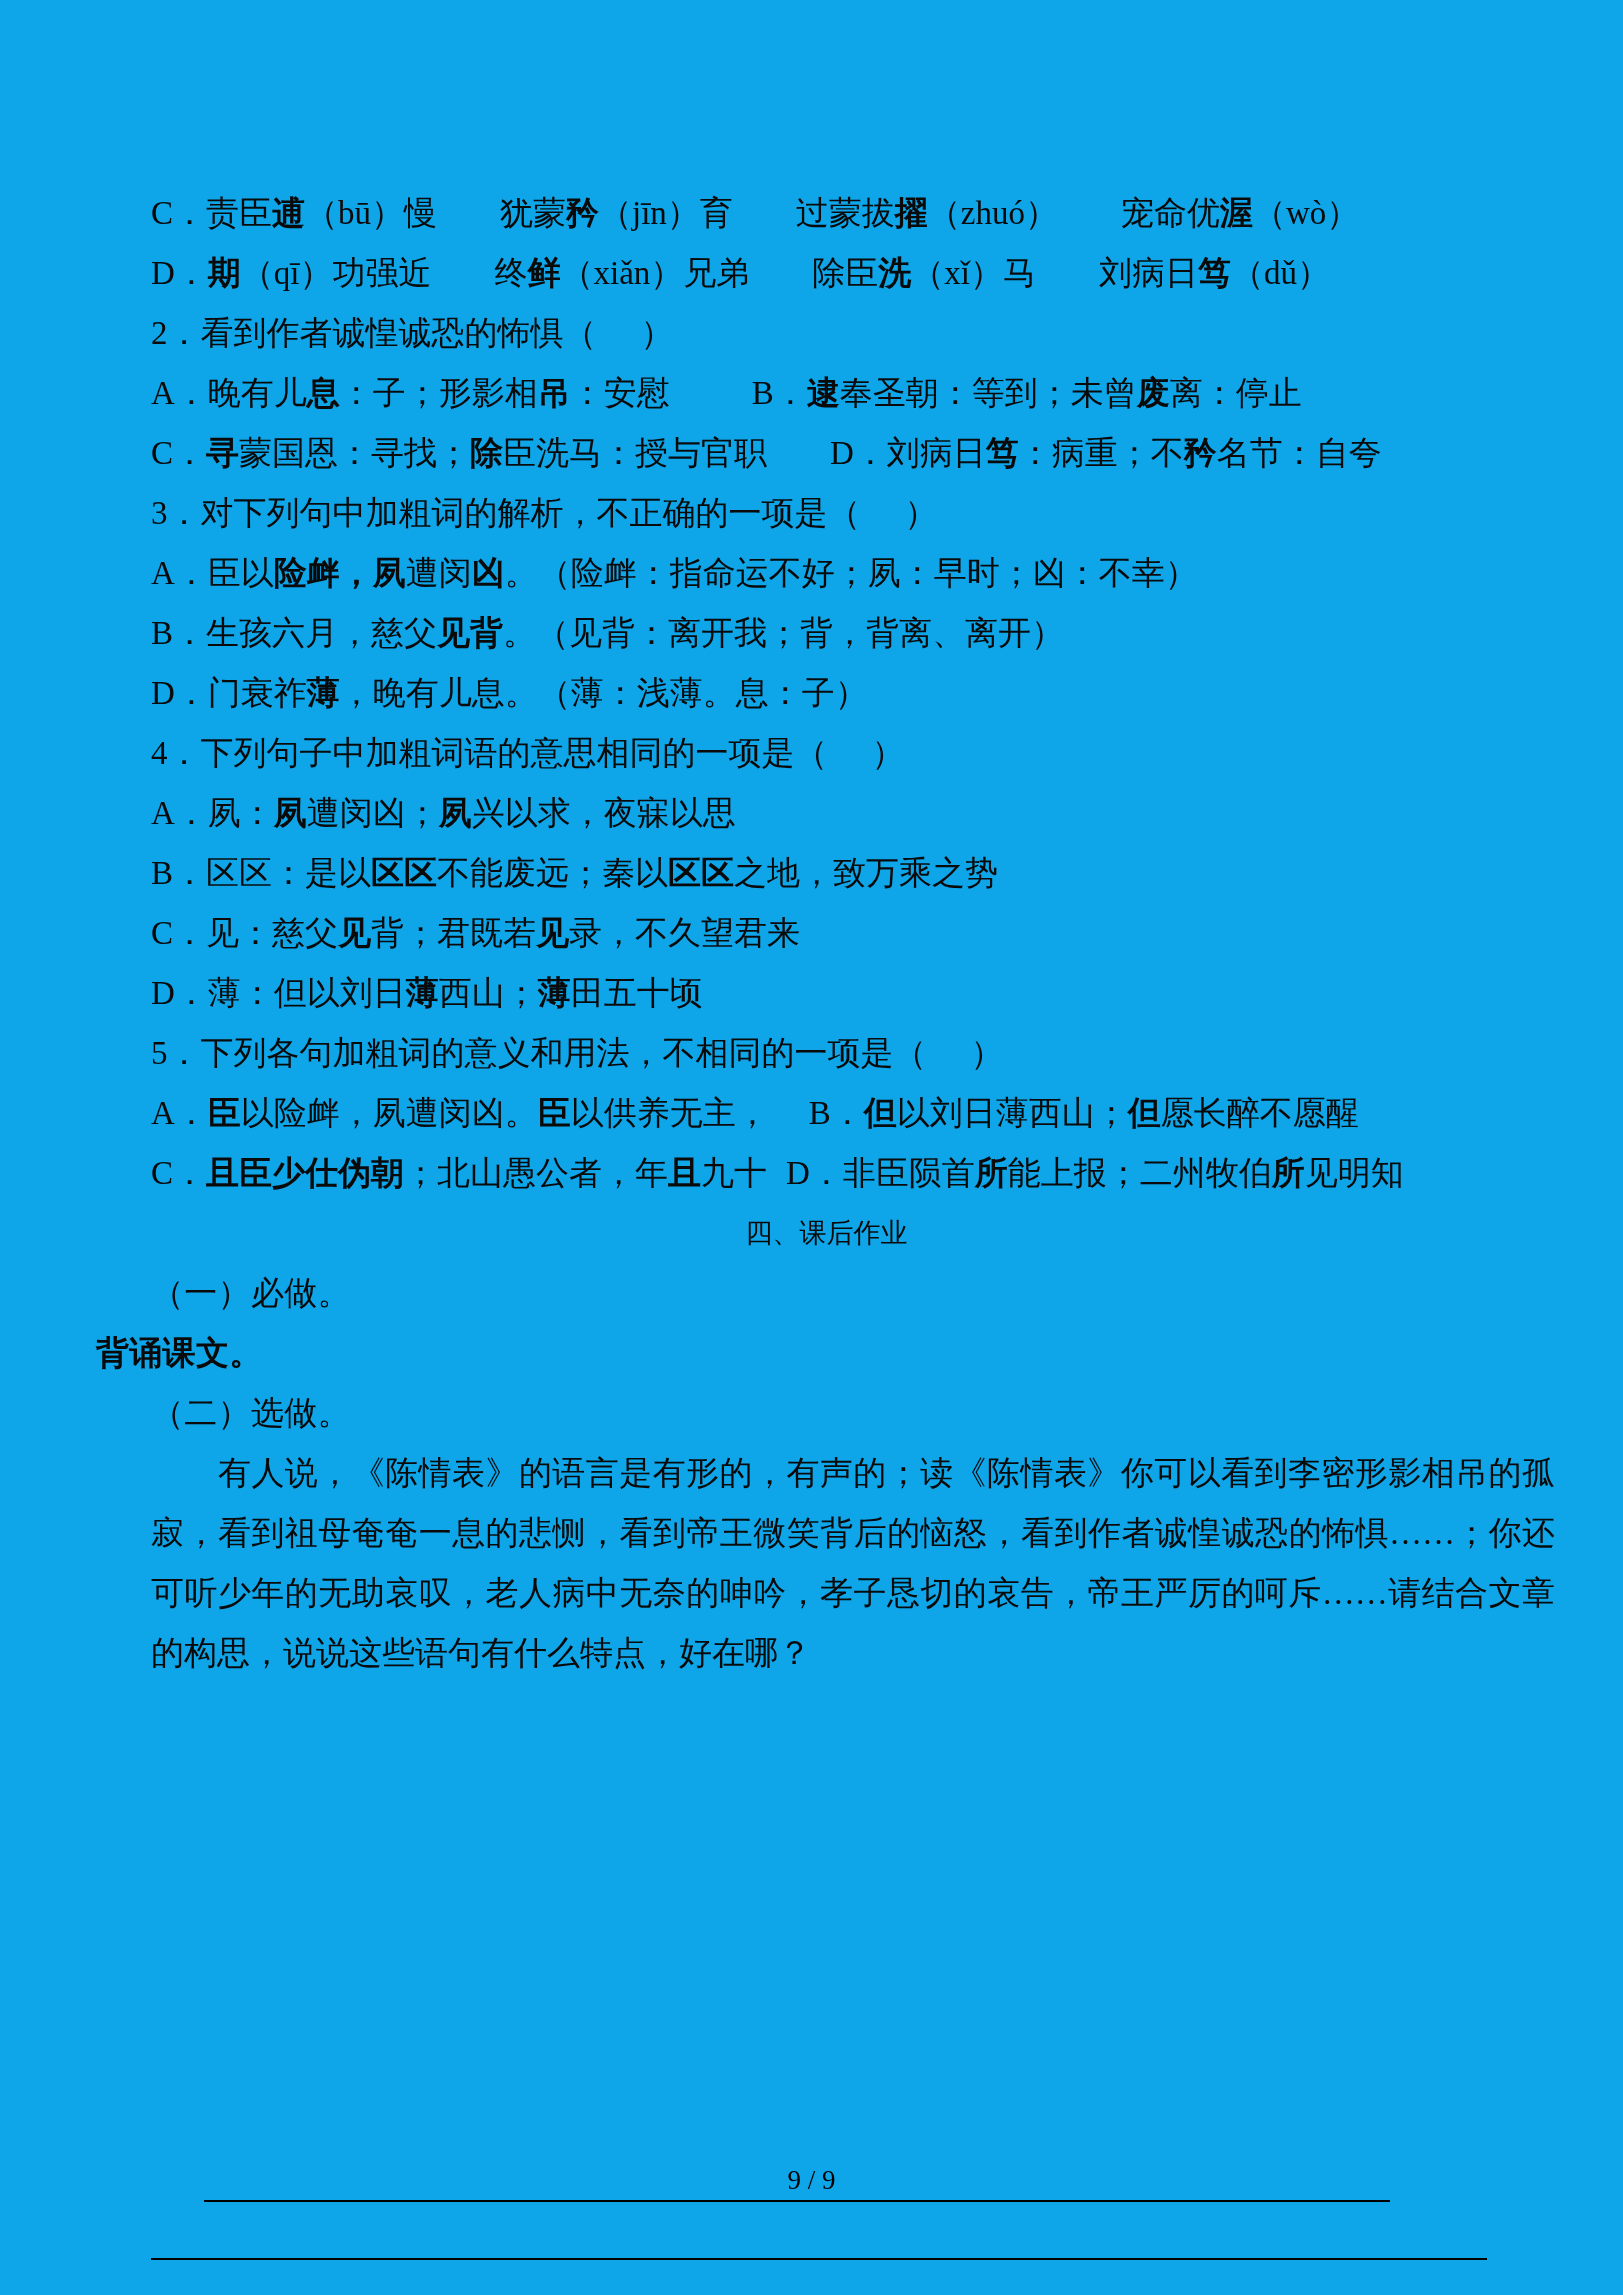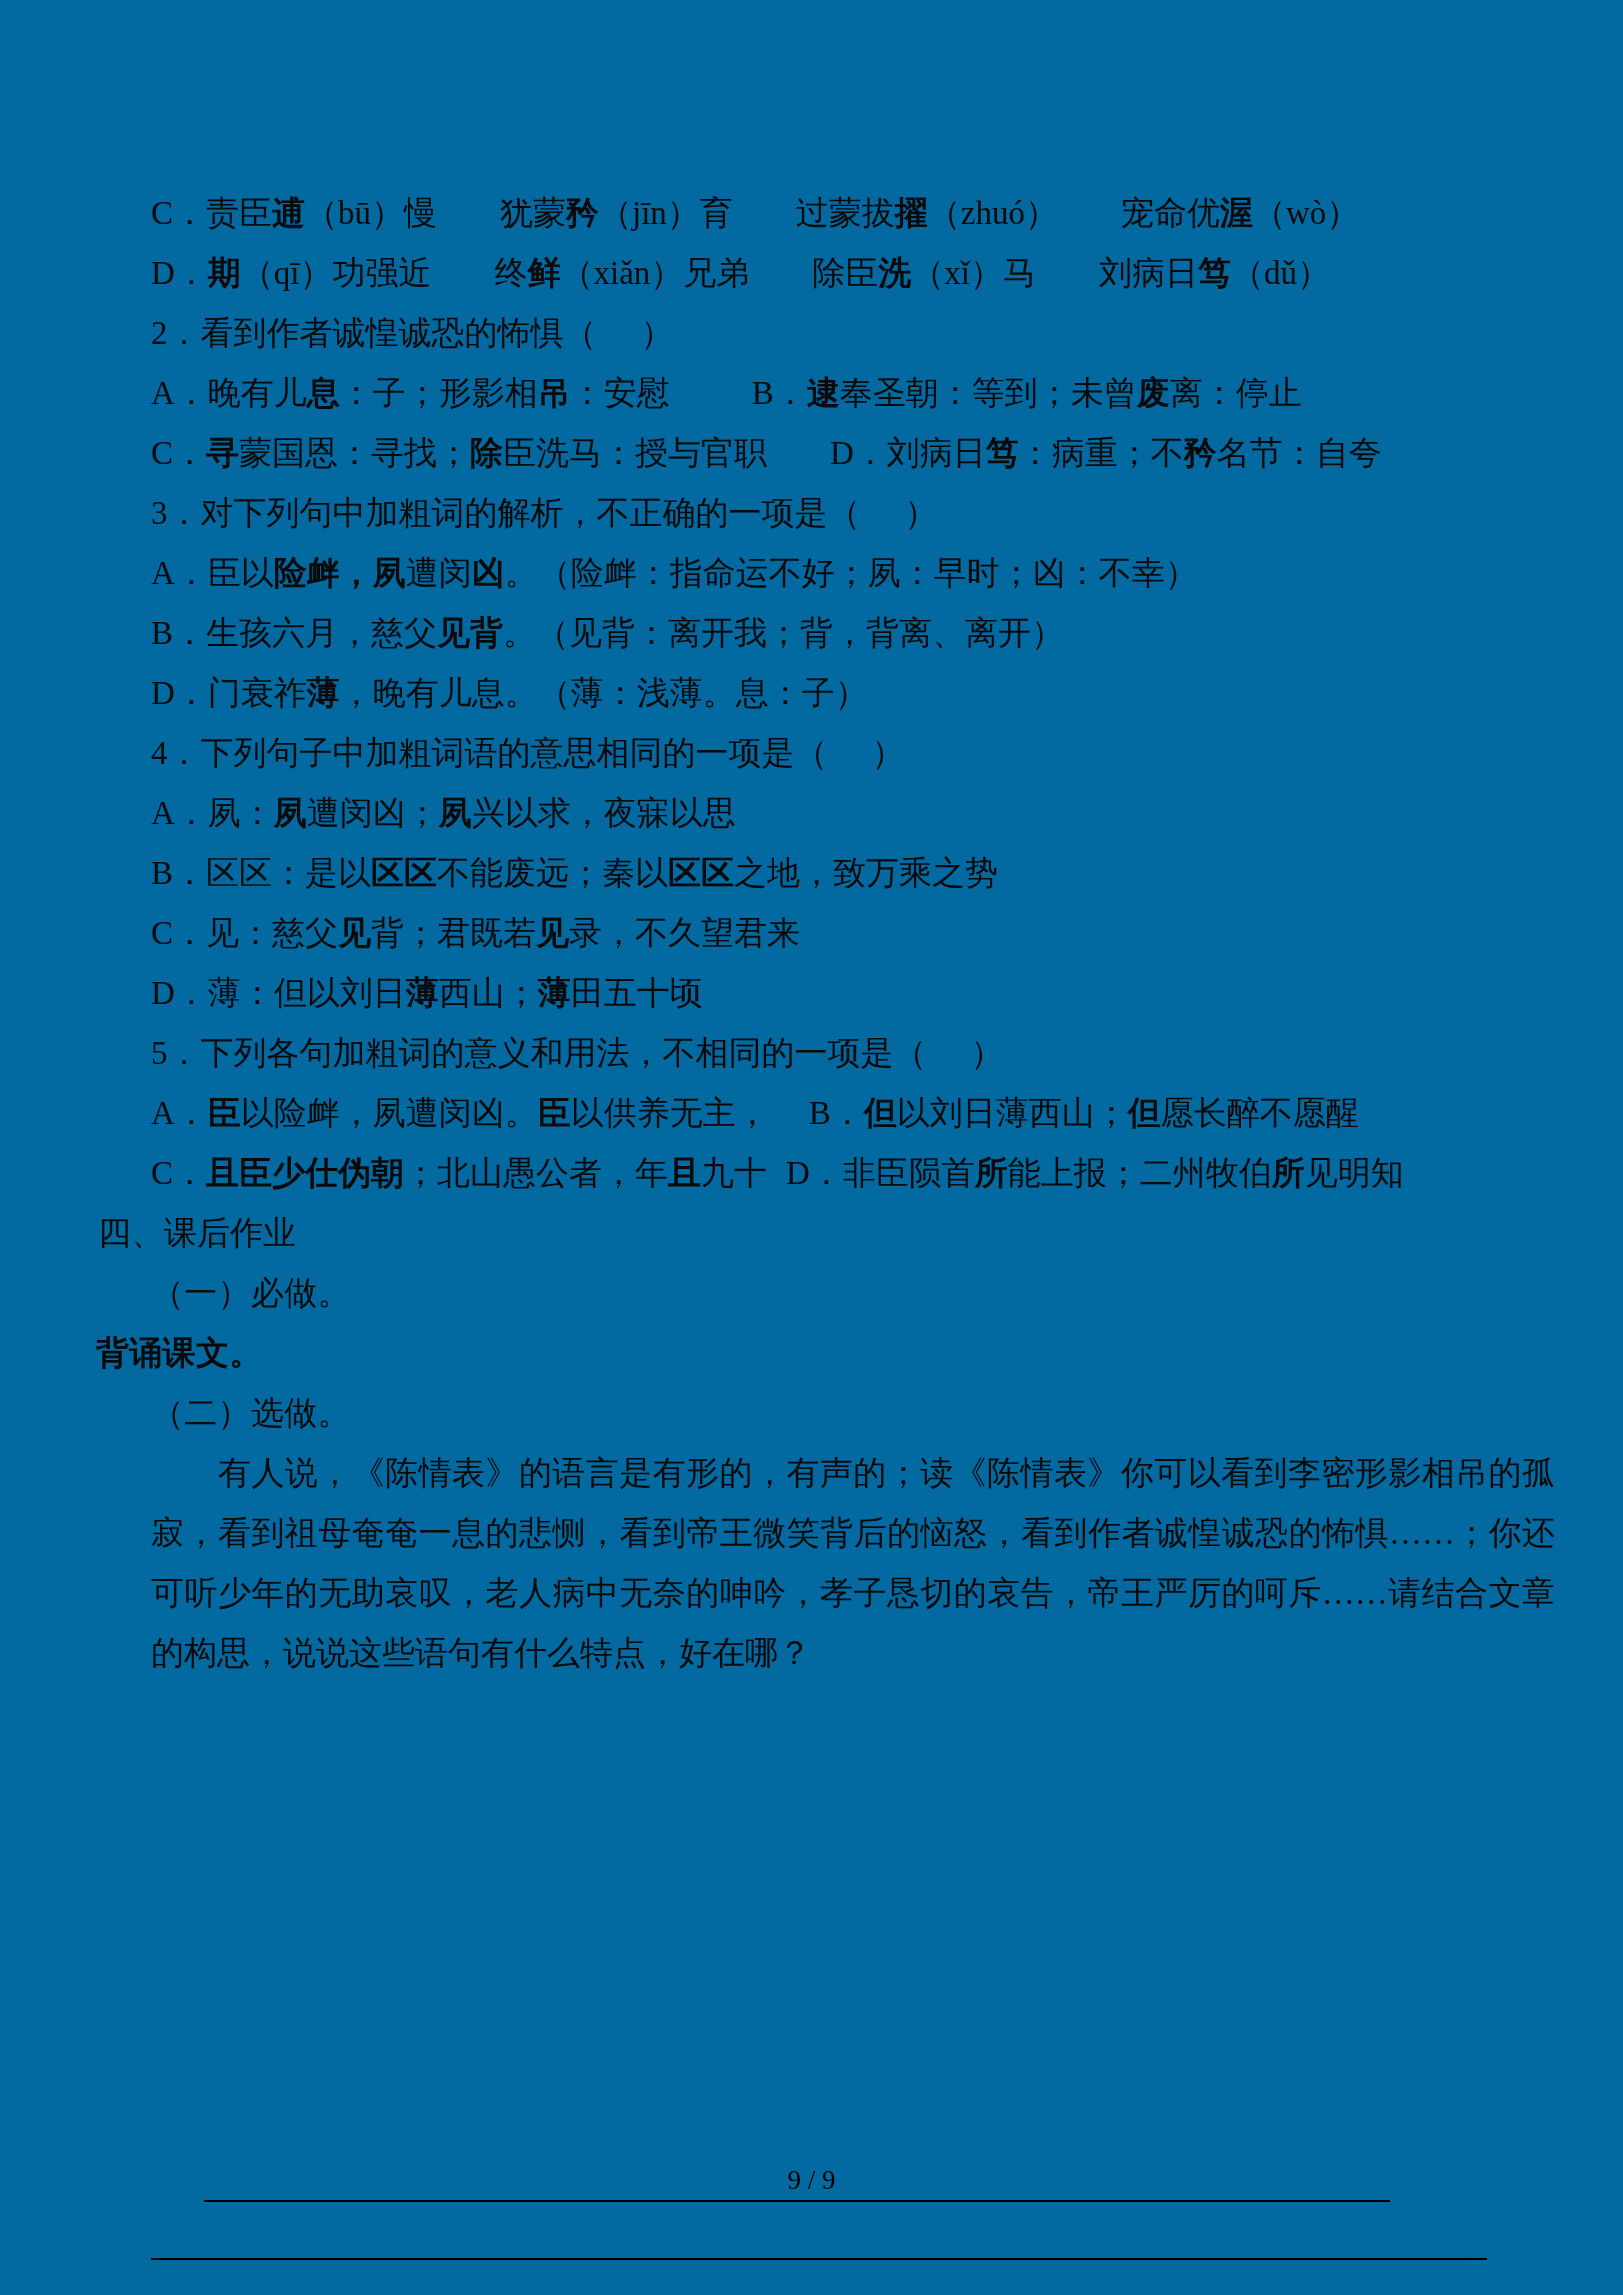--- a/index.html
+++ b/index.html
@@ -8,21 +8,21 @@
     background: #ffffff;
   }
   body {
     font-family: "Liberation Serif", "DejaVu Serif", serif;
     color: #000000;
   }
   #page {
     position: relative;
     width: 1623px;
     height: 2295px;
-    background: #0369a1;
+    background: #0ea5e9;
     box-sizing: border-box;
     overflow: hidden;
   }
   .content {
     position: absolute;
     left: 151px;
     top: 183px;
     width: 1404px;
   }
   .line {
@@ -33,24 +33,25 @@
     color: #0a0a0a;
   }
   .hang { margin-left: -55px; font-weight: bold; }
   b, .b { font-weight: bold; }
   .sp-s { display: inline-block; width: 19px; }
   .sp-m { display: inline-block; width: 40px; }
   .sp-l { display: inline-block; width: 63px; }
   .sp-xl { display: inline-block; width: 82px; }
   .blank-paren { display: inline-block; width: 44px; }
   .sec-head {
-    font-size: 33px;
+    font-size: 27px;
     line-height: 60px;
     margin-left: -53px;
     color: #0a0a0a;
+    text-align: center;
   }
   .para {
     font-size: 33px;
     line-height: 60px;
     color: #0a0a0a;
     text-align: justify;
     text-justify: inter-ideograph;
     font-family: Liberation Serif, serif;
   }
   .para.first { text-indent: 67px; }

